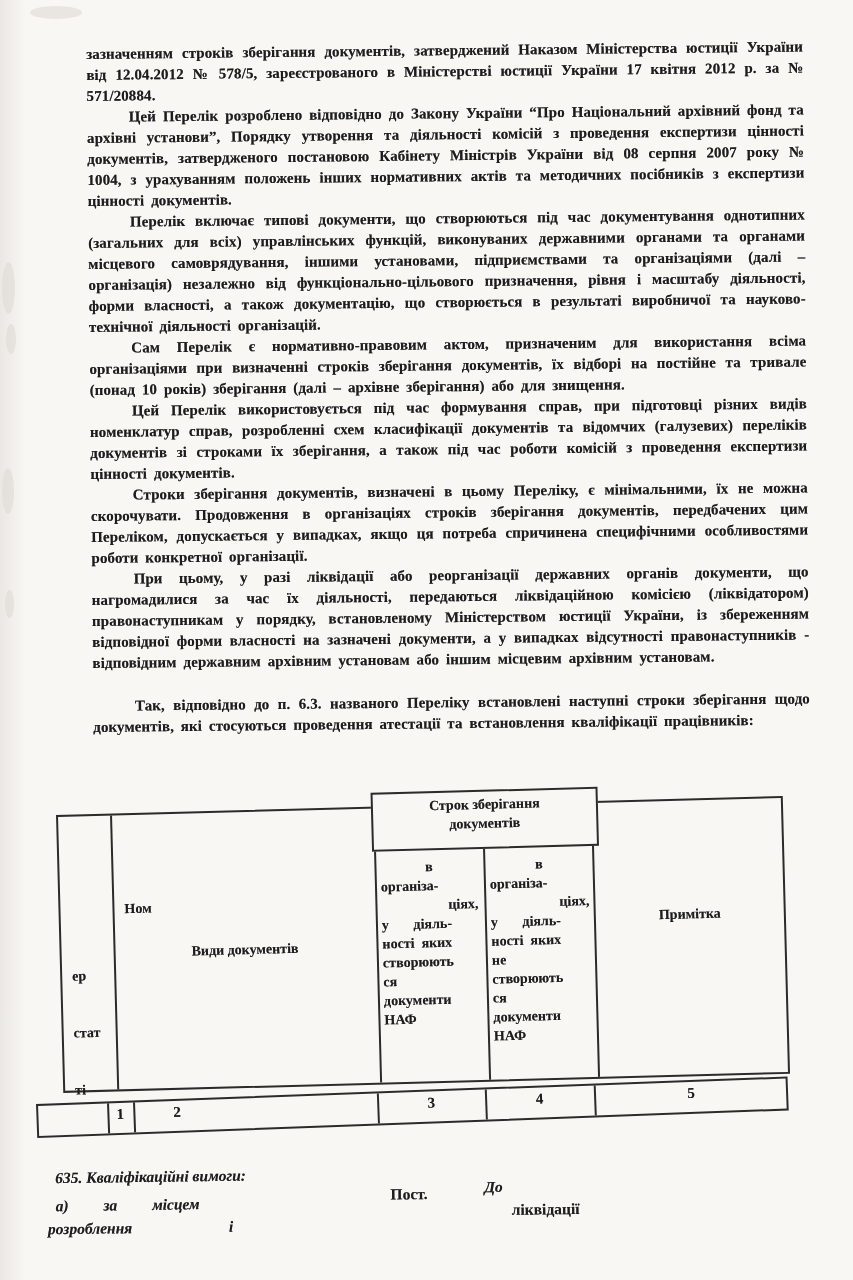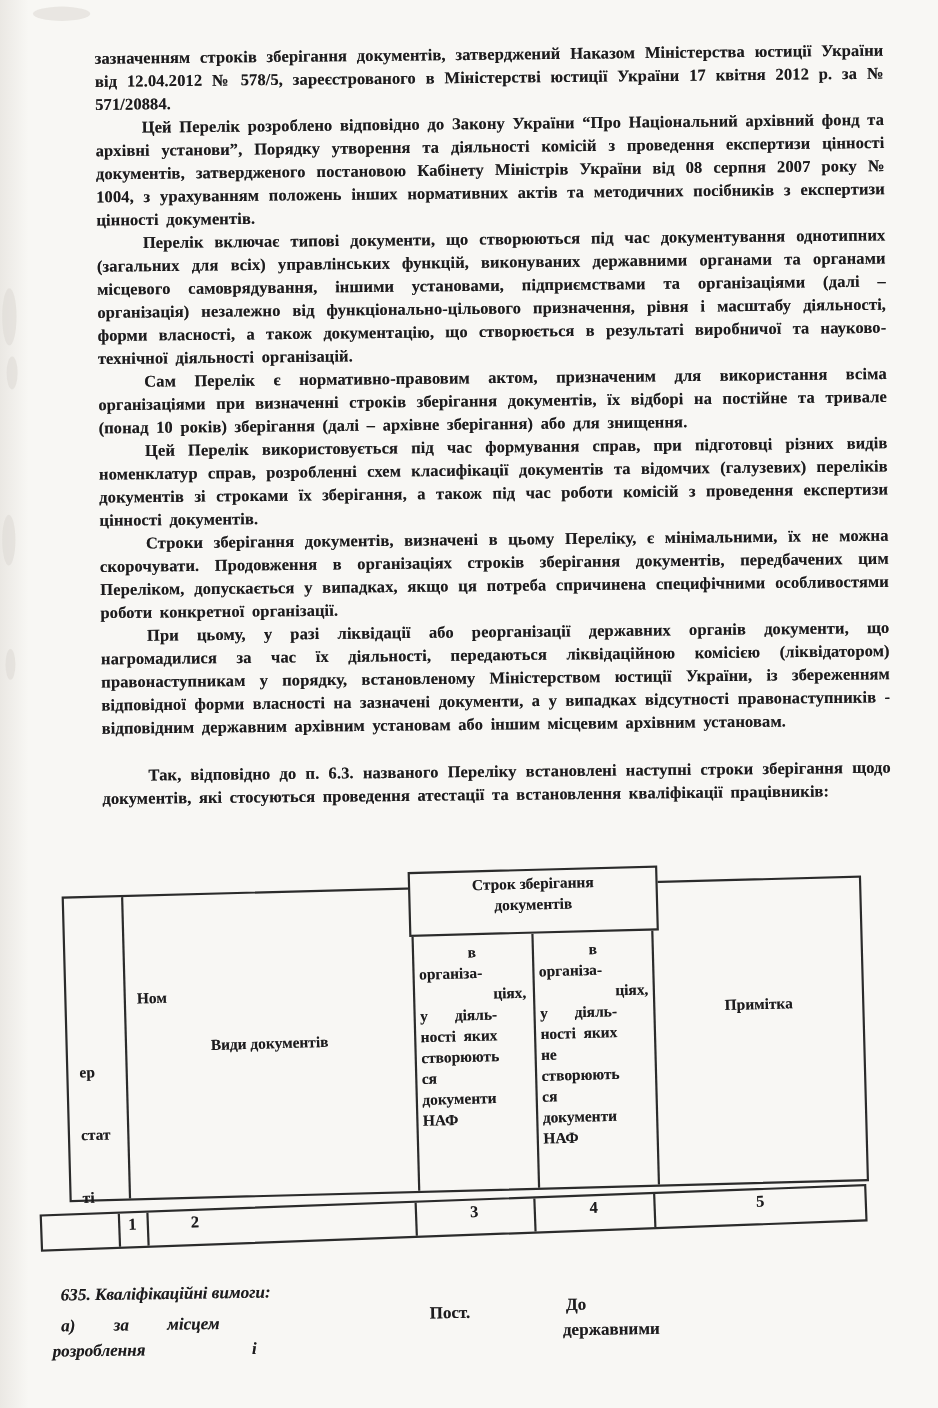--- a/index.html
+++ b/index.html
@@ -83,21 +83,21 @@
     position:absolute;left:0;top:1160px;width:853px;height:110px;
     transform:rotate(-0.8deg);transform-origin:0 0;
     font-weight:bold;font-size:15.5px;
     text-shadow:0 0 .5px rgba(20,20,20,.5);
   }
   .entry div{position:absolute;white-space:pre;}
   .e-head{left:55px;top:10px;font-style:italic;}
   .e-a1{left:55px;top:38px;font-style:italic;}
   .e-a2{left:47px;top:61px;font-style:italic;}
   .e-post{left:390px;top:31px;text-align:right;}
-  .e-do{left:514px;top:25px;}
+  .e-do{left:484px;top:25px;font-style:italic;}
   .e-likv{left:511px;top:48px;}
 </style>
 </head>
 <body>
 
 <div class="page">
 
   <div class="scan-edge"></div>
   <div class="smudge s1"></div>
   <div class="smudge s2"></div>
@@ -175,16 +175,16 @@
     <div class="ncell n4">4</div>
     <div class="ncell n5">5</div>
   </div>
 
   <div class="entry">
     <div class="e-head">635. Кваліфікаційні вимоги:</div>
     <div class="e-a1">а)         за         місцем</div>
     <div class="e-a2">розроблення                         і</div>
     <div class="e-post">Пост.</div>
     <div class="e-do">До</div>
-    <div class="e-likv">державними</div>
+    <div class="e-likv">ліквідації</div>
   </div>
 
 </div>
 
 </body></html>

